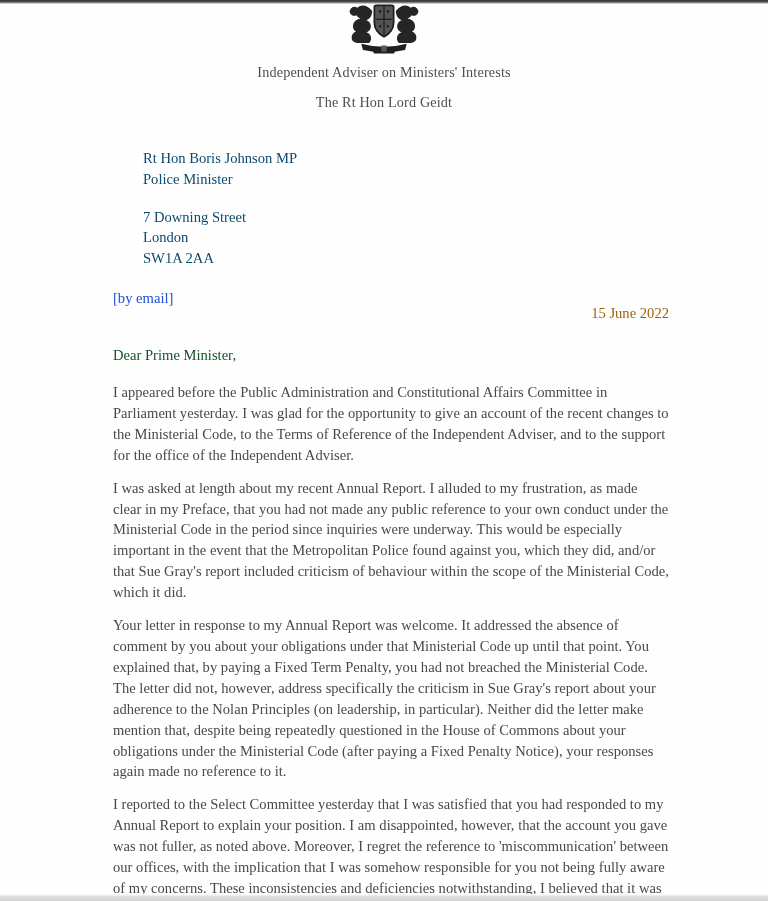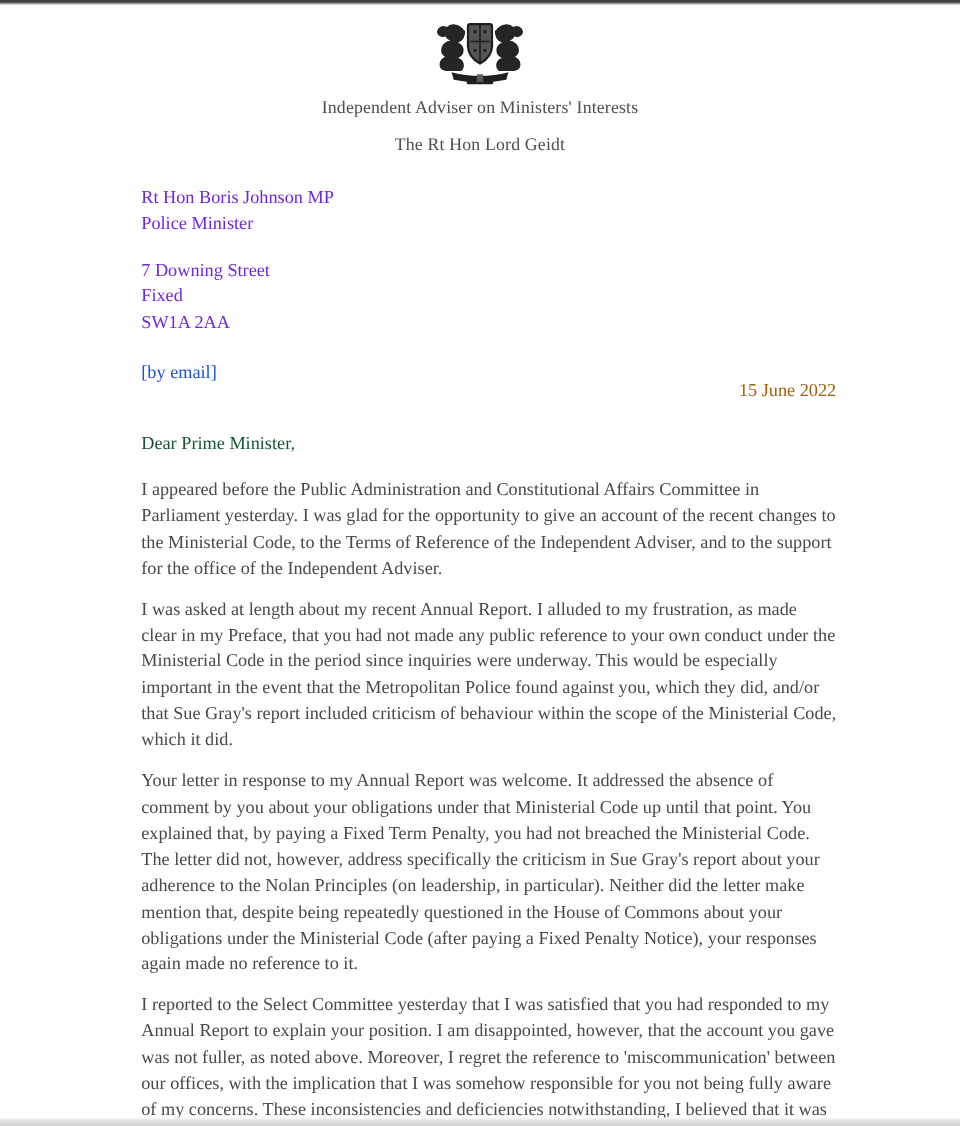--- a/index.html
+++ b/index.html
@@ -34,21 +34,21 @@
   .page {
     position: absolute;
     top: 0; left: 0;
     width: 768px;
     height: 901px;
     background: #fefefe;
   }
 
   
   .letterhead {
-    padding-top: 14px;
+    padding-top: 0;
     text-align: center;
   }
   .crest {
     margin: 0 auto;
     width: 104px;
     height: 56px;
     display: block;
     overflow: hidden;
   }
   .crest svg { display: block; }
@@ -78,21 +78,22 @@
 
   .addressee {
     position: absolute;
     top: 148px;
     left: 0;
     width: 420px;
   }
   .addressee .ln {
     font-size: 14.6px;
     line-height: 20.8px;
-    color: #6d28d9;
+    color: #0c4a6e;
+    margin-left: 30px;
   }
   .addr-gap { height: 17px; }
 
   .address {
     margin-top: 0;
   }
 
   .email-note {
     position: absolute;
     top: 288px;
@@ -179,21 +180,21 @@
   </div>
 
   <div class="content">
 
     <div class="addressee">
       <div class="ln">Rt Hon Boris Johnson MP</div>
       <div class="ln">Police Minister</div>
       <div class="addr-gap"></div>
       <div class="address">
         <div class="ln">7 Downing Street</div>
-        <div class="ln">Fixed</div>
+        <div class="ln">London</div>
         <div class="ln">SW1A 2AA</div>
       </div>
     </div>
 
     <div class="email-note">[by email]</div>
 
     <div class="date">15 June 2022</div>
 
     <div class="salutation">Dear Prime Minister,</div>
 

